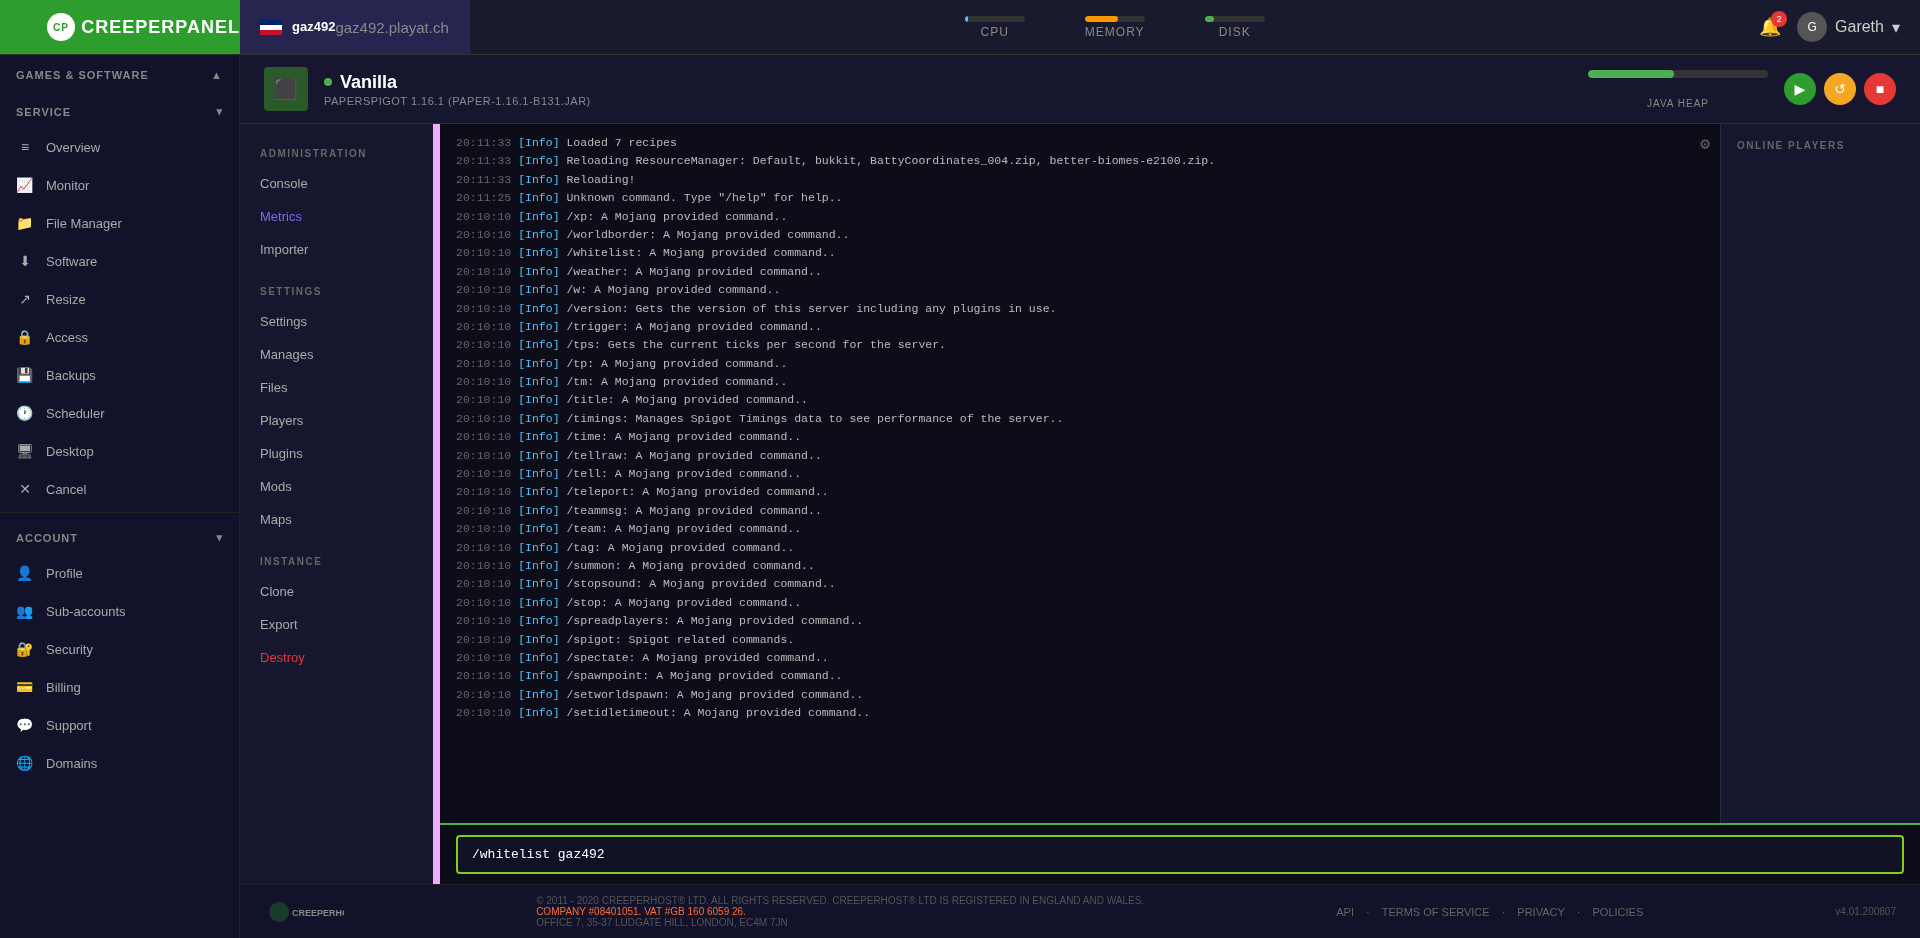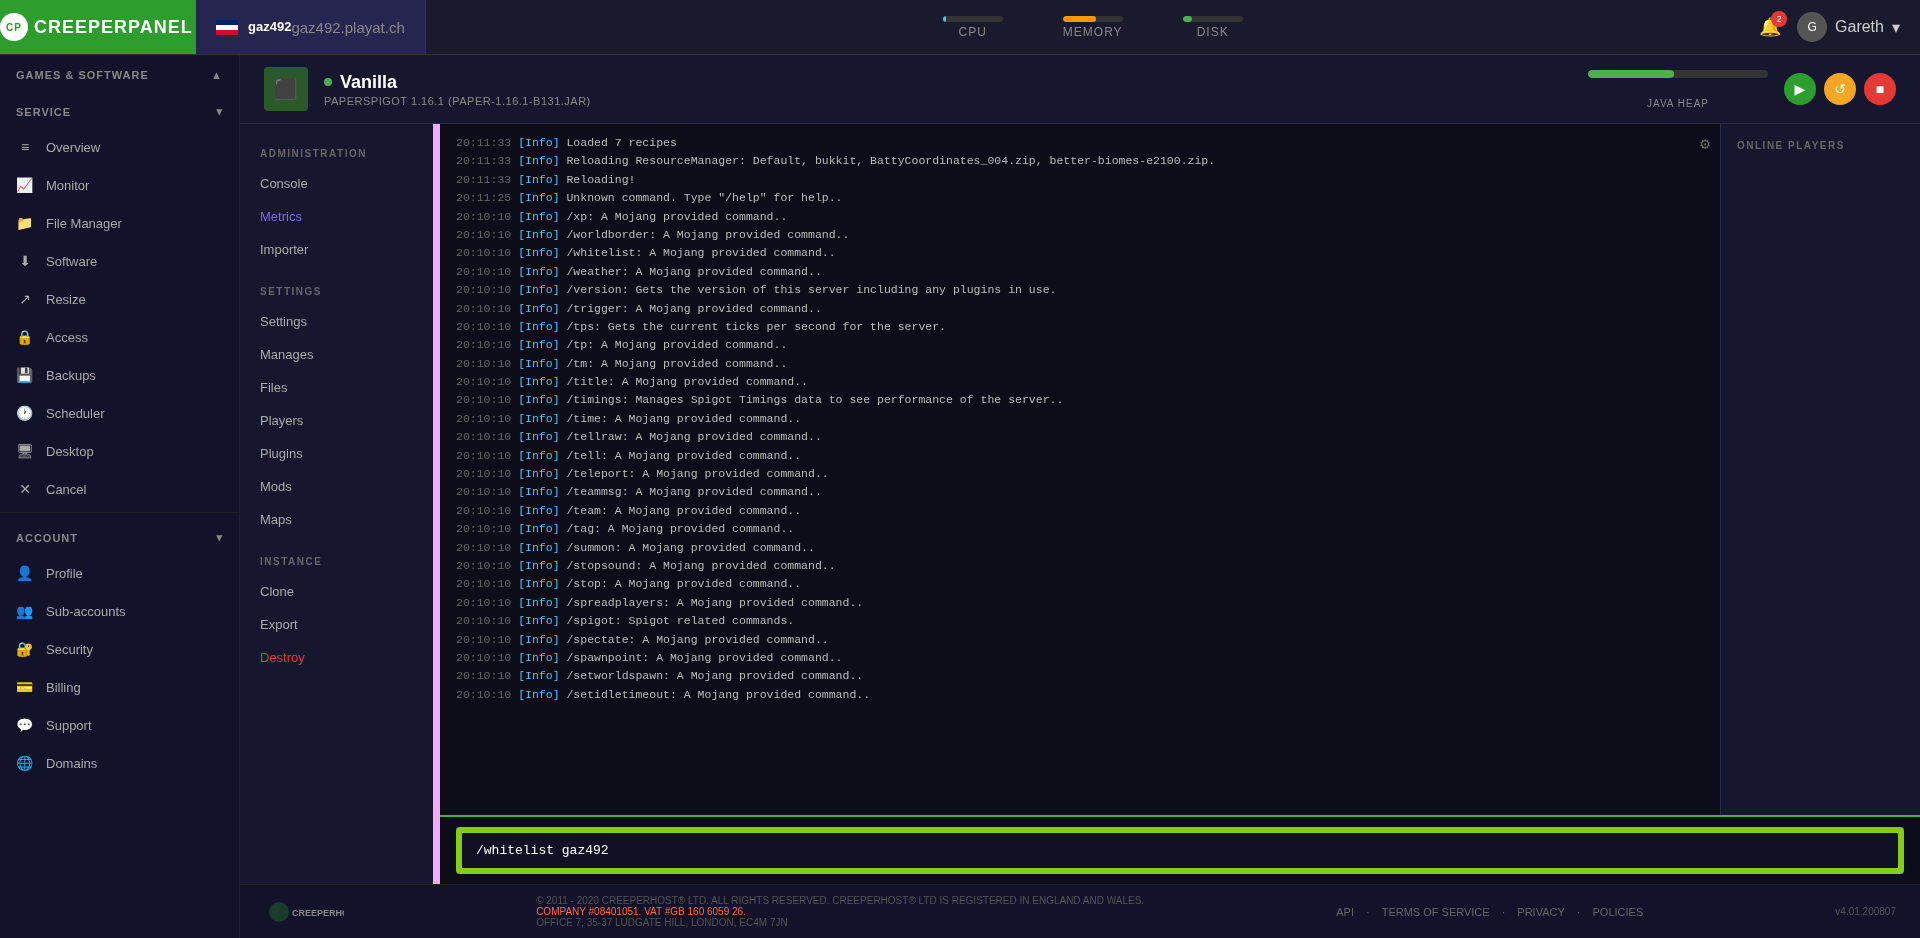--- a/index.html
+++ b/index.html
@@ -7,26 +7,26 @@
 
     
     .top-nav {
       display: flex;
       align-items: center;
       height: 55px;
       background: #1a1a2e;
       border-bottom: 1px solid #333;
     }
     .logo-area {
-      width: 196px;
+      width: 240px;
       background: #2d9e2d;
       height: 100%;
       display: flex;
       align-items: center;
-      justify-content: flex-start;
+      justify-content: flex-end;
       flex-shrink: 0;
     }
     .logo-text {
       color: white;
       font-size: 18px;
       font-weight: bold;
       letter-spacing: 1px;
       display: flex;
       align-items: center;
       gap: 6px;
@@ -296,21 +296,21 @@
 
     
     .console-input-row {
       padding: 10px 16px;
       background: #0d0d1a;
       border-top: 2px solid #4caf50;
     }
     .console-input {
       width: 100%;
       background: #111125;
-      border: 6px solid #84cc16;
+      border: 2px solid #84cc16;
       border-radius: 4px;
       color: #fff;
       font-family: 'Courier New', monospace;
       font-size: 13px;
       padding: 10px 14px;
       outline: none;
     }
 
     
     .footer {
@@ -520,20 +520,21 @@
           <div class="console-area" id="console-log">
             <div class="settings-icon-btn">⚙</div>
               <div class="console-line"><span class="console-timestamp">20:11:33</span> <span class="console-info">[Info]</span> <span class="console-text">Loaded 7 recipes</span></div>
               <div class="console-line"><span class="console-timestamp">20:11:33</span> <span class="console-info">[Info]</span> <span class="console-text">Reloading ResourceManager: Default, bukkit, BattyCoordinates_004.zip, better-biomes-e2100.zip.</span></div>
               <div class="console-line"><span class="console-timestamp">20:11:33</span> <span class="console-info">[Info]</span> <span class="console-text">Reloading!</span></div>
               <div class="console-line"><span class="console-timestamp">20:11:25</span> <span class="console-info">[Info]</span> <span class="console-text">Unknown command. Type "/help" for help..</span></div>
               <div class="console-line"><span class="console-timestamp">20:10:10</span> <span class="console-info">[Info]</span> <span class="console-text">/xp: A Mojang provided command..</span></div>
               <div class="console-line"><span class="console-timestamp">20:10:10</span> <span class="console-info">[Info]</span> <span class="console-text">/worldborder: A Mojang provided command..</span></div>
               <div class="console-line"><span class="console-timestamp">20:10:10</span> <span class="console-info">[Info]</span> <span class="console-text">/whitelist: A Mojang provided command..</span></div>
               <div class="console-line"><span class="console-timestamp">20:10:10</span> <span class="console-info">[Info]</span> <span class="console-text">/weather: A Mojang provided command..</span></div>
+              <div class="console-line"><span class="console-timestamp">20:10:10</span> <span class="console-info">[Info]</span> <span class="console-text">/w: A Mojang provided command..</span></div>
               <div class="console-line"><span class="console-timestamp">20:10:10</span> <span class="console-info">[Info]</span> <span class="console-text">/version: Gets the version of this server including any plugins in use.</span></div>
               <div class="console-line"><span class="console-timestamp">20:10:10</span> <span class="console-info">[Info]</span> <span class="console-text">/trigger: A Mojang provided command..</span></div>
               <div class="console-line"><span class="console-timestamp">20:10:10</span> <span class="console-info">[Info]</span> <span class="console-text">/tps: Gets the current ticks per second for the server.</span></div>
               <div class="console-line"><span class="console-timestamp">20:10:10</span> <span class="console-info">[Info]</span> <span class="console-text">/tp: A Mojang provided command..</span></div>
               <div class="console-line"><span class="console-timestamp">20:10:10</span> <span class="console-info">[Info]</span> <span class="console-text">/tm: A Mojang provided command..</span></div>
               <div class="console-line"><span class="console-timestamp">20:10:10</span> <span class="console-info">[Info]</span> <span class="console-text">/title: A Mojang provided command..</span></div>
               <div class="console-line"><span class="console-timestamp">20:10:10</span> <span class="console-info">[Info]</span> <span class="console-text">/timings: Manages Spigot Timings data to see performance of the server..</span></div>
               <div class="console-line"><span class="console-timestamp">20:10:10</span> <span class="console-info">[Info]</span> <span class="console-text">/time: A Mojang provided command..</span></div>
               <div class="console-line"><span class="console-timestamp">20:10:10</span> <span class="console-info">[Info]</span> <span class="console-text">/tellraw: A Mojang provided command..</span></div>
               <div class="console-line"><span class="console-timestamp">20:10:10</span> <span class="console-info">[Info]</span> <span class="console-text">/tell: A Mojang provided command..</span></div>

